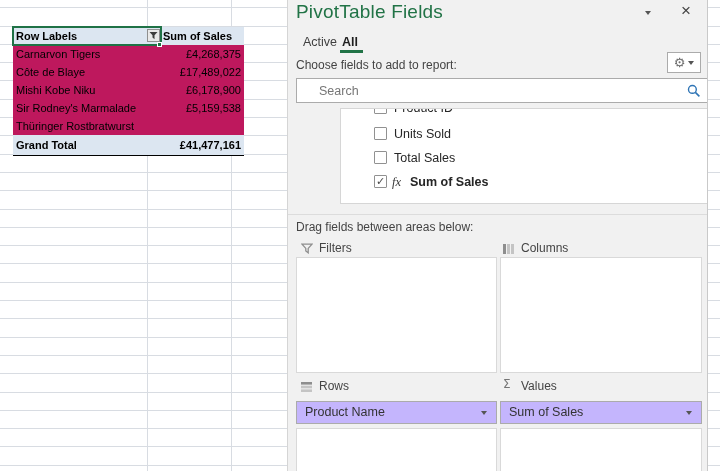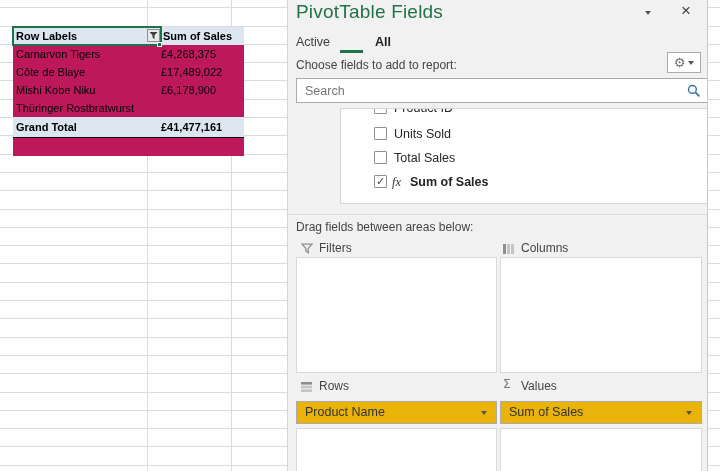--- a/index.html
+++ b/index.html
@@ -9,45 +9,45 @@
 
   
   .sheet { position:absolute; left:0; top:0; width:287px; height:471px; background:#fff; overflow:hidden; }
   .hgrid { position:absolute; left:0; right:0; top:-9.6px; height:510px; pointer-events:none;
            background:repeating-linear-gradient(to bottom, transparent 0, transparent 17.3px, #D8DCE2 17.3px, #D8DCE2 18.3px); }
   .vline { position:absolute; top:0; width:1px; height:471px; background:#D8DCE2; }
 
   .pivot { position:absolute; left:0; top:27px; width:231px; height:129px; background:#be185d; font-size:11px; color:#000;margin-left:13px; }
   .prow { position:relative; height:18px; line-height:18px; white-space:nowrap; }
   .cA { position:absolute; left:0; width:148px; height:100%; padding-left:3px; overflow:visible; }
-  .cB { position:absolute; left:148px; width:83px; height:100%; padding-right:3px; }
+  .cB { position:absolute; left:148px; width:83px; height:100%; text-align:right; padding-right:3px; }
   .hdr .cA, .hdr .cB, .gt .cA, .gt .cB { background:var(--header-fill,#DCE6F1); font-weight:bold; }
   .hdr .cB { text-align:left; padding-left:2px; }
   .gt { height:21px; line-height:20px; font-weight:bold; border-bottom:1px solid #000000; }
   .sel-border { position:absolute; left:-1px; top:-1px; width:150px; height:20px; border:2px solid #1F7246; pointer-events:none; z-index:3; }
   .fill-handle { position:absolute; left:144px; top:15px; width:5px; height:5px; background:#1F7246; border:1px solid #fff; z-index:4; }
   .filter-btn { position:absolute; left:134px; top:2px; width:13px; height:13px; background:#E9E9E9; border:1px solid #8F8F8F;
                 display:flex; align-items:center; justify-content:center; z-index:5; }
 
   
   .pane { position:absolute; left:287px; top:0; width:421px; height:471px; background:#F1F1F1;
           border-left:1px solid #D5D5D5; border-right:1px solid #C9C9C9; overflow:hidden; font-size:12px; color:#444; }
   .pane-title { position:absolute; left:8px; top:1px; font-size:19px; color:var(--accent,#217346); letter-spacing:.2px; font-weight:400; }
   .collapse-btn { position:absolute; left:352px; top:11px; width:16px; height:12px; display:flex; justify-content:center; }
   .close-btn { position:absolute; left:389px; top:2px; width:18px; height:18px; font-size:17px; color:#444; line-height:18px; text-align:center; }
   .tab { position:absolute; top:35px; font-size:12.5px; color:#404040; }
-  .tab.active { font-weight:bold; color:#1f1f1f;margin-left:33px; }
+  .tab.active { font-weight:bold; color:#1f1f1f; }
   .tab-underline { position:absolute; left:52px; top:50px; width:23px; height:3px; background:var(--accent,#217346); }
   .choose-label { position:absolute; left:8px; top:58px; }
   .gear-btn { position:absolute; left:379px; top:52px; width:34px; height:21px; background:#fff; border:1px solid #ABABAB;
               display:flex; align-items:center; justify-content:center; gap:3px; }
   .gear-glyph { font-family:"DejaVu Sans", sans-serif; font-size:13px; color:#6E6E6E; line-height:1; }
 
   .search-box { position:absolute; left:8px; top:78px; width:412px; height:25px; background:#fff; border:1px solid #ABABAB; }
-  .search-box input { position:absolute; left:0; top:0; width:100%; height:100%; border:0; outline:0; padding:0 26px 0 8px;
+  .search-box input { position:absolute; left:0; top:0; width:100%; height:100%; border:0; outline:0; padding:0 26px 0 22px;
                       font-family:"Liberation Sans", sans-serif; font-size:12.5px; color:#a21caf; background:transparent; }
   .search-box input::placeholder { color:#767676; opacity:1; }
   .search-glyph { position:absolute; right:6px; top:5px; color:var(--search-icon,#2E74B5); }
 
   .field-list { position:absolute; left:8px; top:108px; width:412px; height:96px; background:#fff; border:1px solid #D6D6D6; overflow:hidden;margin-left:44px; }
   .field-item { position:absolute; left:0; width:380px; height:22px; line-height:22px; font-size:12.5px; color:#262626; }
   .checkbox { position:absolute; left:33px; top:4px; width:13px; height:13px; background:#fff; border:1px solid #919191; border-radius:1px;
               font-family:"DejaVu Sans", sans-serif; font-size:11px; line-height:12px; text-align:center; color:#4A4A4A; }
   .field-label { position:absolute; left:53px; top:0; }
   .fx { position:absolute; left:51px; top:0; font-family:"Liberation Serif", serif; font-style:italic; font-size:12.5px; color:#3A3A3A; }
@@ -58,21 +58,21 @@
   .sb-down { position:absolute; bottom:5px; left:5px; }
   .sb-thumb { position:absolute; top:56px; left:1px; width:16px; height:23px; background:#FBFBFB; border:1px solid #ACACAC; }
 
   .separator { position:absolute; left:0; top:214px; width:421px; height:1px; background:#DCDCDC; }
   .drag-label { position:absolute; left:8px; top:220px; }
 
   .area-header { position:absolute; height:16px; line-height:16px; color:#444; }
   .area-header .aicon { position:absolute; left:0; top:2px; }
   .area-header .alabel { position:absolute; left:18px; top:0; }
   .area-box { position:absolute; background:#fff; border:1px solid #D9D9D9; }
-  .pill { position:absolute; height:23px; background:#eab308; border:1px solid #ABABAB; font-size:12.5px; color:#333; line-height:21px; padding-left:8px; }
+  .pill { position:absolute; height:23px; background:#c4b5fd; border:1px solid #ABABAB; font-size:12.5px; color:#333; line-height:21px; padding-left:8px; }
   .pill .caret { position:absolute; right:9px; top:9px; }
 
   .caret { width:0; height:0; border-left:3.5px solid transparent; border-right:3.5px solid transparent; border-top:4px solid #555; }
   .tri-up { width:0; height:0; border-left:4.5px solid transparent; border-right:4.5px solid transparent; border-bottom:5px solid #5A5A5A; }
   .tri-down { width:0; height:0; border-left:4.5px solid transparent; border-right:4.5px solid transparent; border-top:5px solid #5A5A5A; }
   .sigma { font-family:"DejaVu Sans", sans-serif; font-size:12px; color:#757575; }
 
   
   .sliver { position:absolute; left:708px; top:0; width:12px; height:471px; background:#fff; overflow:hidden; }
 </style>
@@ -109,38 +109,42 @@
       </div>
       <div class="prow">
         <div class="cA">Côte de Blaye</div>
         <div class="cB">£17,489,022</div>
       </div>
       <div class="prow">
         <div class="cA">Mishi Kobe Niku</div>
         <div class="cB">£6,178,900</div>
       </div>
       <div class="prow">
+        <div class="cA">Sir Rodney's Marmalade</div>
+        <div class="cB">£5,159,538</div>
+      </div>
+      <div class="prow">
         <div class="cA">Thüringer Rostbratwurst</div>
       </div>
 
       <div class="prow gt">
         <div class="cA">Grand Total</div>
         <div class="cB">£41,477,161</div>
       </div>
     </div>
   </div>
 
   <div class="pane">
     <div class="pane-title">PivotTable Fields</div>
     <div class="collapse-btn">
         <span class="caret"></span>
       </div>
     <div class="close-btn"><span>×</span></div>
 
-    <div class="tab" style="left:8px">Active</div>
+    <div class="tab" style="left:15px">Active</div>
     <div class="tab active" style="left:54px">All</div>
     <div class="tab-underline"></div>
 
     <div class="choose-label">Choose fields to add to report:</div>
     <div class="gear-btn">
       <span class="gear-glyph">⚙</span>
       <span class="caret"></span>
     </div>
 
     <div class="search-box">

